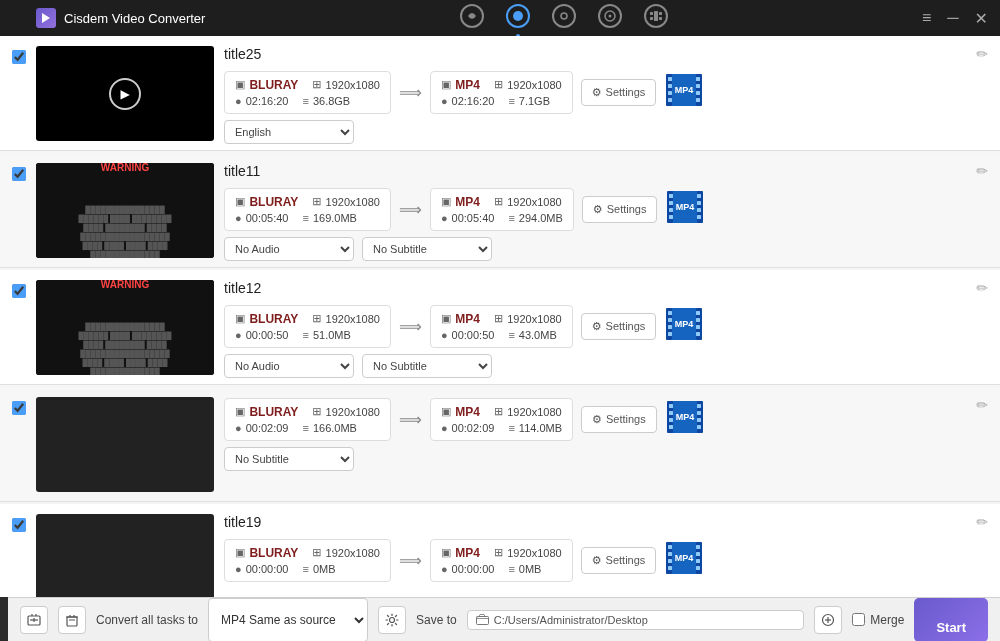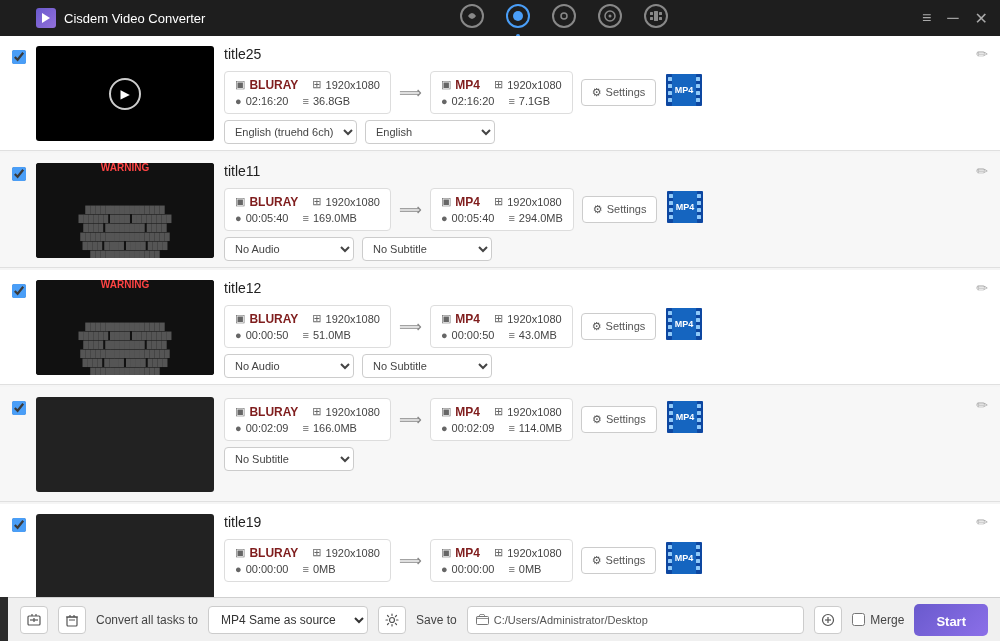--- a/index.html
+++ b/index.html
@@ -288,21 +288,21 @@
     }
 
     .format-select {
       background: #fff;
       border: 1px solid #ccc;
       border-radius: 4px;
       padding: 4px 8px;
       font-size: 12px;
       color: #333;
       min-width: 160px;
-      height: 28px;
+      height: 44px;
     }
 
     .gear-btn {
       background: #fff;
       border: 1px solid #ccc;
       border-radius: 4px;
       width: 28px;
       height: 28px;
       display: flex;
       align-items: center;
@@ -319,21 +319,21 @@
     }
 
     .save-path-box {
       background: #fff;
       border: 1px solid #ccc;
       border-radius: 4px;
       padding: 4px 8px;
       font-size: 11px;
       color: #555;
       flex: 1;
-      height: 28px;
+      height: 20px;
       display: flex;
       align-items: center;
       gap: 5px;
       overflow: hidden;
       white-space: nowrap;
     }
 
     .folder-browse-btn {
       background: #fff;
       border: 1px solid #ccc;
@@ -356,21 +356,21 @@
       color: #444;
       white-space: nowrap;
     }
     .merge-checkbox { accent-color: #4a9ef7; }
 
     .start-btn {
       background: linear-gradient(135deg, #6a5acd, #8b6fe8);
       color: white;
       border: none;
       border-radius: 5px;
-      padding: 10px 22px;
+      padding: 22px 22px;
       font-size: 13px;
       font-weight: 600;
       cursor: pointer;
       height: 32px;
       white-space: nowrap;
     }
 
     
     .mp4-film-icon {
       width: 40px;
@@ -502,23 +502,20 @@
     <rect x="4" y="28" width="4" height="4" rx="0.5" fill="#90CAF9"></rect>
     <rect x="32" y="7" width="4" height="4" rx="0.5" fill="#90CAF9"></rect>
     <rect x="32" y="14" width="4" height="4" rx="0.5" fill="#90CAF9"></rect>
     <rect x="32" y="21" width="4" height="4" rx="0.5" fill="#90CAF9"></rect>
     <rect x="32" y="28" width="4" height="4" rx="0.5" fill="#90CAF9"></rect>
     <text x="20" y="23" text-anchor="middle" font-size="9" font-weight="bold" fill="white" font-family="Arial">MP4</text>
   </svg></div>
       </div>
       <div class="dropdowns-row">
         <select class="dropdown-select">
-        <option selected="">English (truehd 6ch)</option><option>English</option>
-       </select>
-        <select class="dropdown-select">
         <option selected="">English</option><option>No Subtitle</option>
        </select>
        </div>
     </div>
     <span class="edit-icon">✏</span>
   </div>
     <div class="video-item" style="background: rgb(247, 247, 247);">
     <input type="checkbox" class="item-checkbox" checked="" style="">
     <div class="video-thumbnail">
       <div class="thumbnail-warning">

